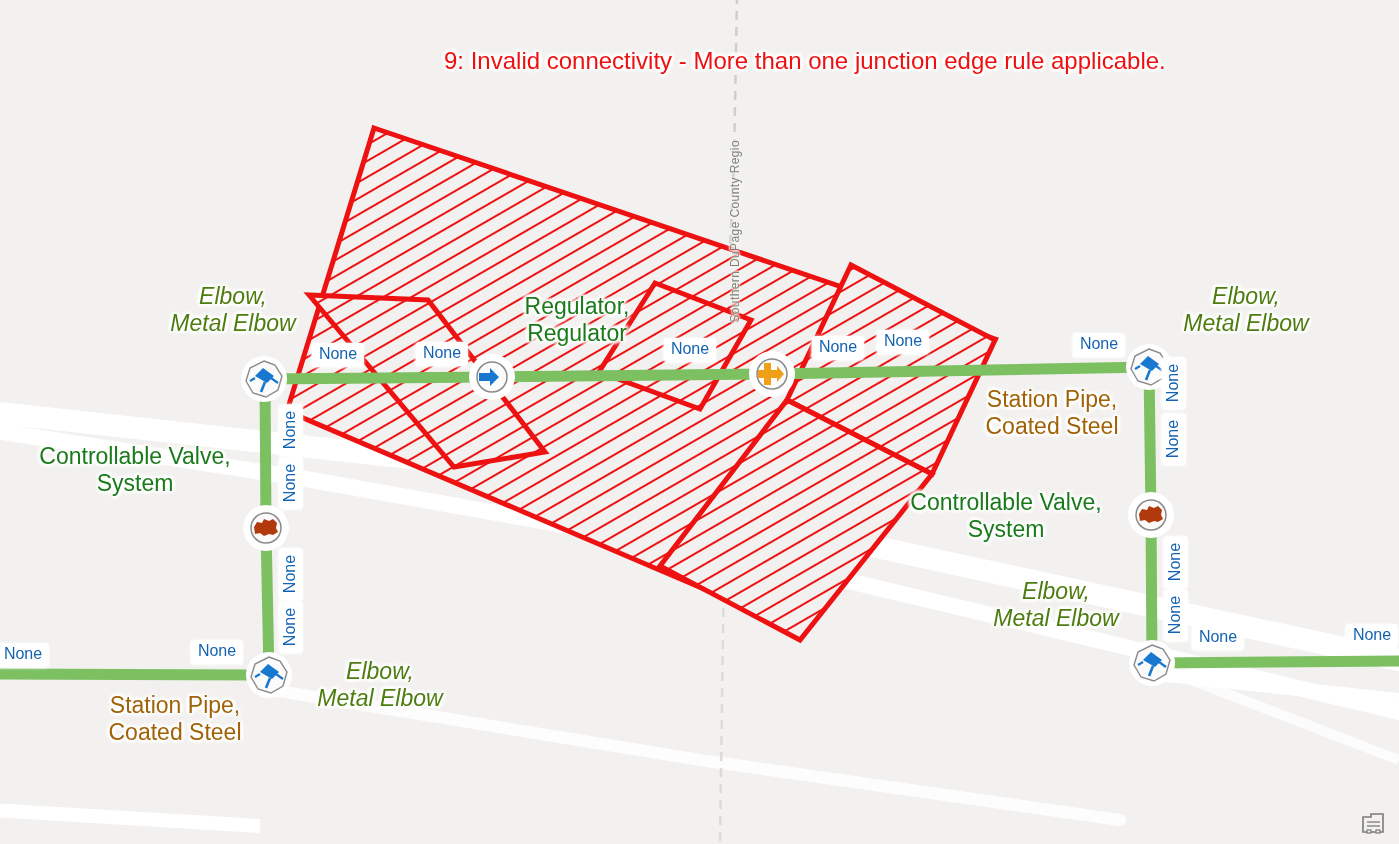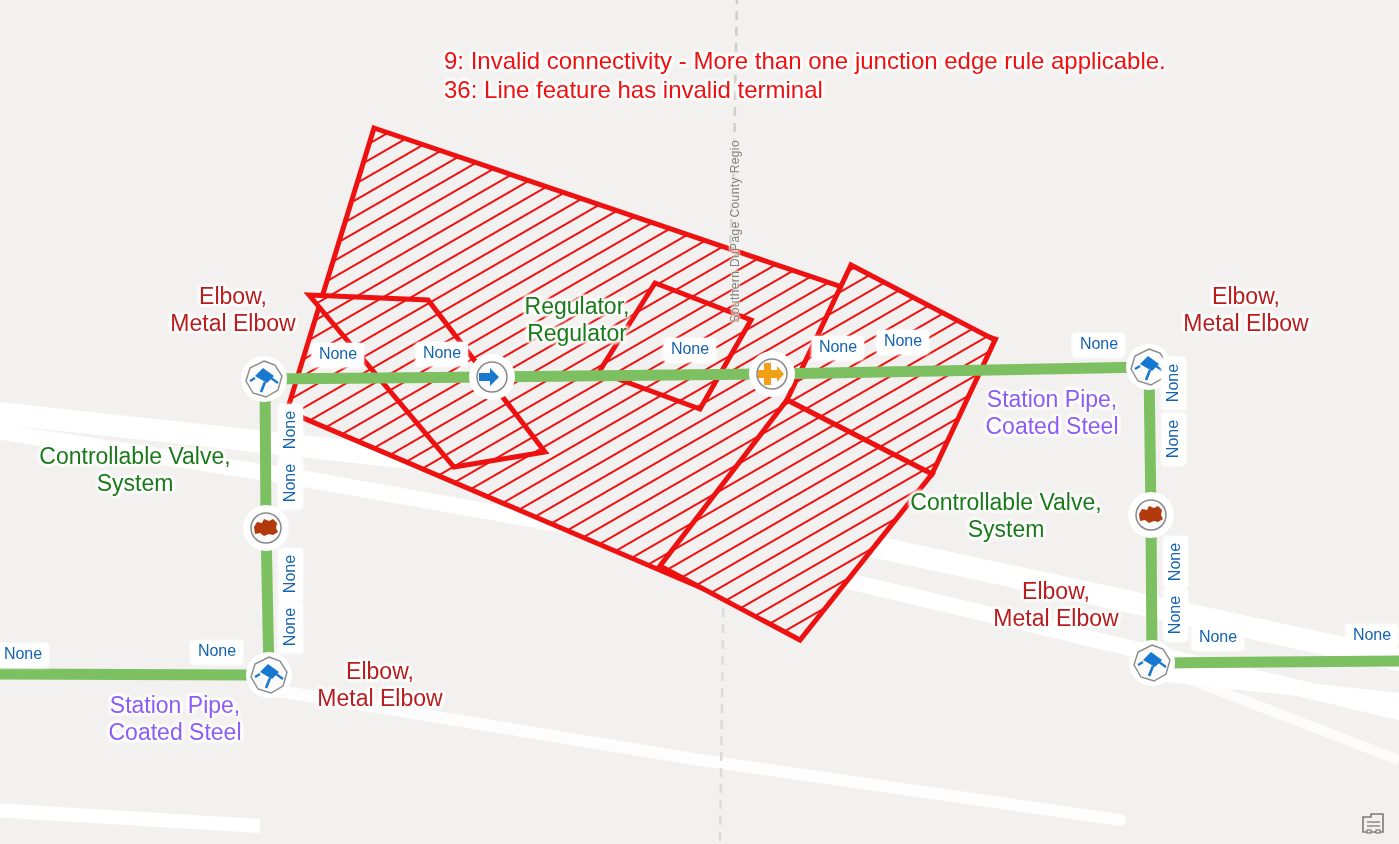--- a/index.html
+++ b/index.html
@@ -32,22 +32,22 @@
   }
   .lbl-asset {
     font-size: 23px;
     text-align: center;
     text-shadow:
       2px 0 3px #fff, -2px 0 3px #fff, 0 2px 3px #fff, 0 -2px 3px #fff,
       2px 2px 3px #fff, -2px 2px 3px #fff, 2px -2px 3px #fff, -2px -2px 3px #fff,
       0 0 5px #fff, 0 0 7px #fff;
   }
   .lbl-green  { color: #1a7a1a; }
-  .lbl-olive  { color: #b91c1c; }
-  .lbl-blue   { color: #8b5cf6; }
+  .lbl-olive  { color: #4d7c0f; font-style: italic; }
+  .lbl-blue   { color: #a16207; }
 
   .lbl-none {
     font-size: 16px;
     color: #1463b0;
     background: #ffffff;
     border-radius: 4px;
     padding: 2px 7px 3px 7px;
     box-shadow: 0 0 3px rgba(255,255,255,0.95);
   }
   .lbl-none.vert {
@@ -217,21 +217,20 @@
       <path d="M24 26 L20 36" stroke="#1878d0" stroke-width="2.6"></path>
       <path d="M30 22 L37 27" stroke="#1878d0" stroke-width="2.2"></path>
       <path d="M14 22 L9 25" stroke="#1878d0" stroke-width="2.2"></path>
     </svg>
   </div>
 
   <div class="lbl-street" style="left:728px; top:140px;">Southern DuPage County Regio</div>
 
   <div style="position:absolute; left:444px; top:46px;">
     <div class="lbl-error" style="position:relative; left:0; top:0;">9: Invalid connectivity - More than one junction edge rule applicable.</div>
-    <div class="lbl-error" style="position:relative; left:0; top:0;">36: Line feature has invalid terminal</div>
   </div>
 
   <div class="lbl lbl-asset lbl-olive" style="left:233px; top:283px; transform:translate(-50%,0);">Elbow,
 Metal Elbow</div>
 
   <div class="lbl lbl-asset lbl-green" style="left:577px; top:293px; transform:translate(-50%,0);text-align:center;">Regulator,
 Regulator</div>
 
 
   <div class="lbl lbl-asset lbl-olive" style="left:1246px; top:283px; transform:translate(-50%,0);">Elbow,

